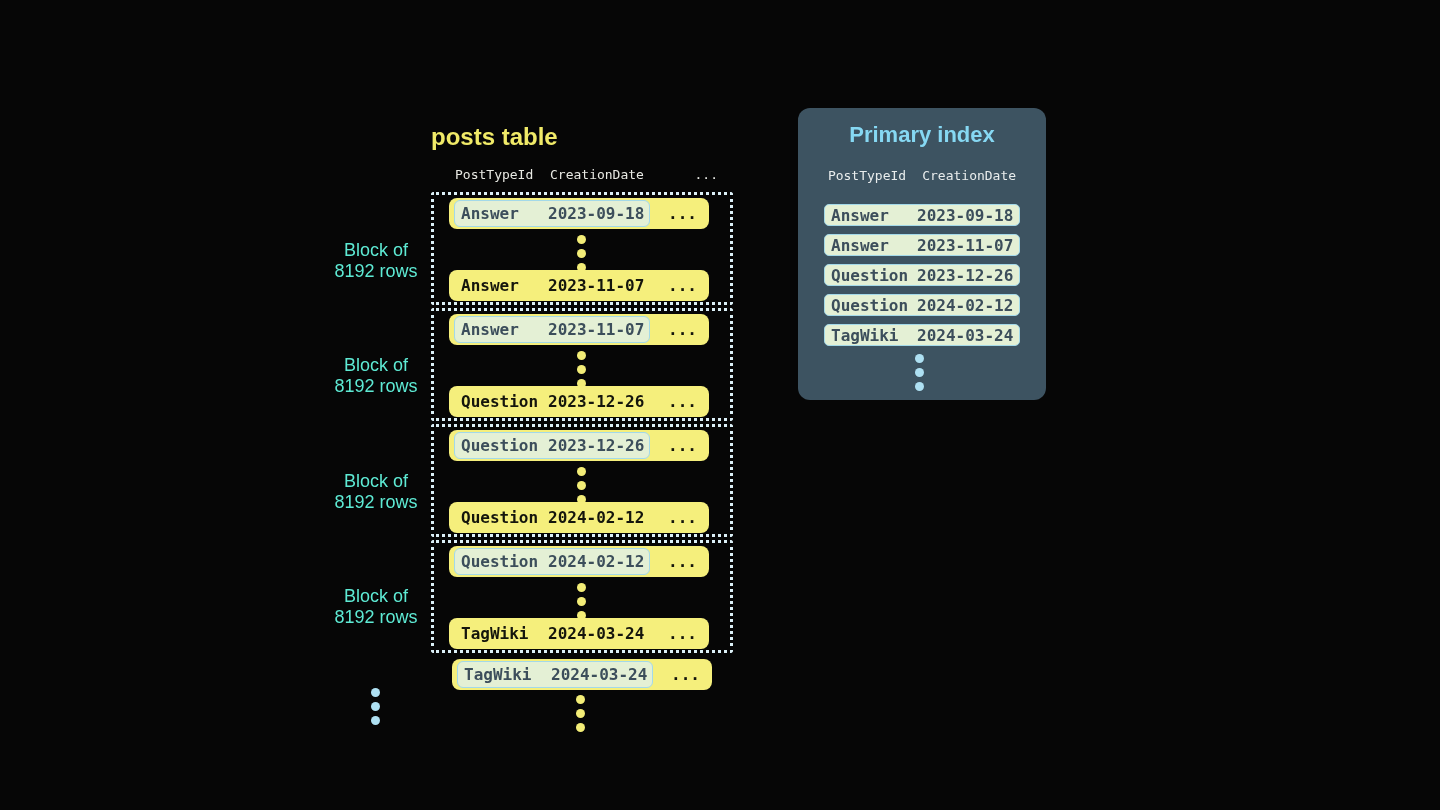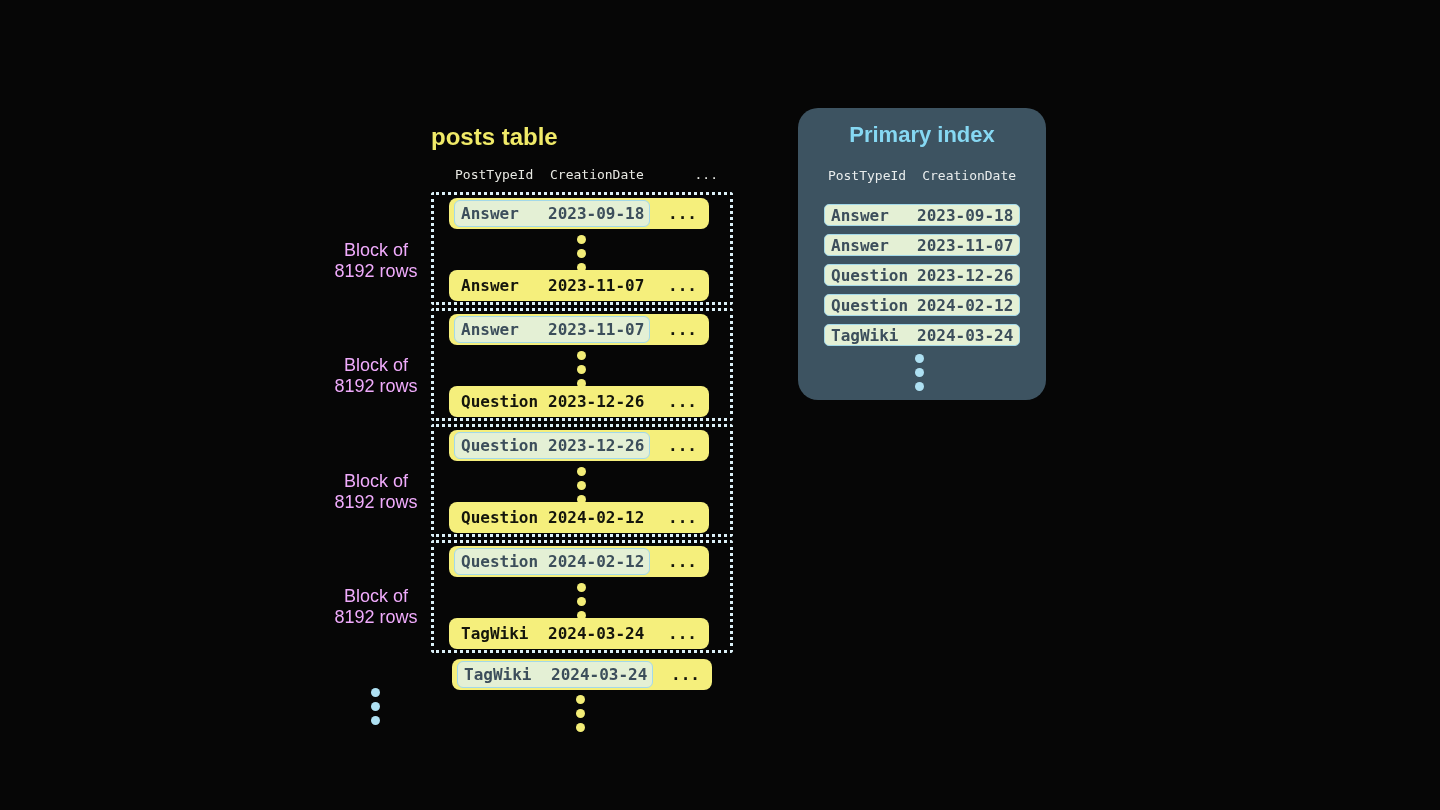--- a/index.html
+++ b/index.html
@@ -71,21 +71,21 @@
     color: #3c4e5b;
   }
   .row .ptype { display: inline-block; width: 87px; }
   .row .more { margin-left: auto; padding-right: 12px; }
 
   .block-label {
     position: absolute;
     left: 306px; width: 140px;
     text-align: center;
     font-size: 18px; line-height: 21px; font-weight: 400;
-    color: #f0abfc;
+    color: #5eead4;
   }
   .label-0 { top: 240px; }
   .label-1 { top: 355px; }
   .label-2 { top: 471px; }
   .label-3 { top: 586px; }
 
   .tail-row { left: 452px; top: 659px; }
 
   .vdot {
     position: absolute;
@@ -96,21 +96,21 @@
   .vdot.blue   { background: #aee0f2; }
   .block .vdot { left: 143px; }
   .bd-0 { top: 40px; } .bd-1 { top: 54px; } .bd-2 { top: 68px; }
 
   
   .panel {
     position: absolute;
     left: 798px; top: 108px;
     width: 248px; height: 292px;
     background: #3d5361;
-    border-radius: 20px;
+    border-radius: 12px;
   }
   .panel-title {
     position: absolute;
     top: 14px; left: 0; width: 100%;
     text-align: center;
     font-size: 22px; font-weight: 600;
     color: #86d8f3;
   }
   .panel-header {
     position: absolute;

